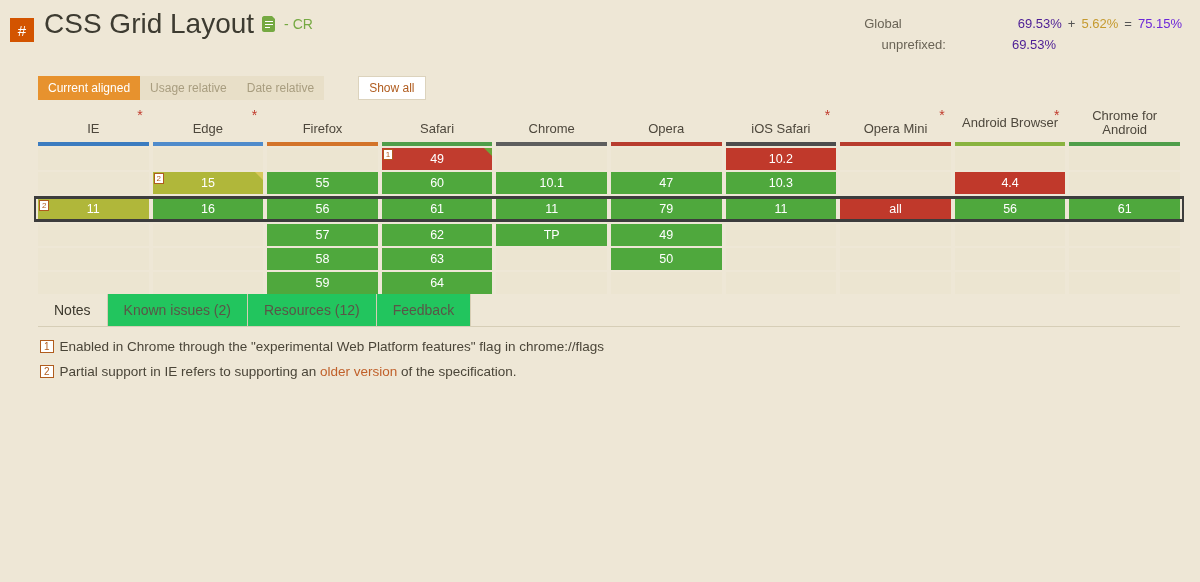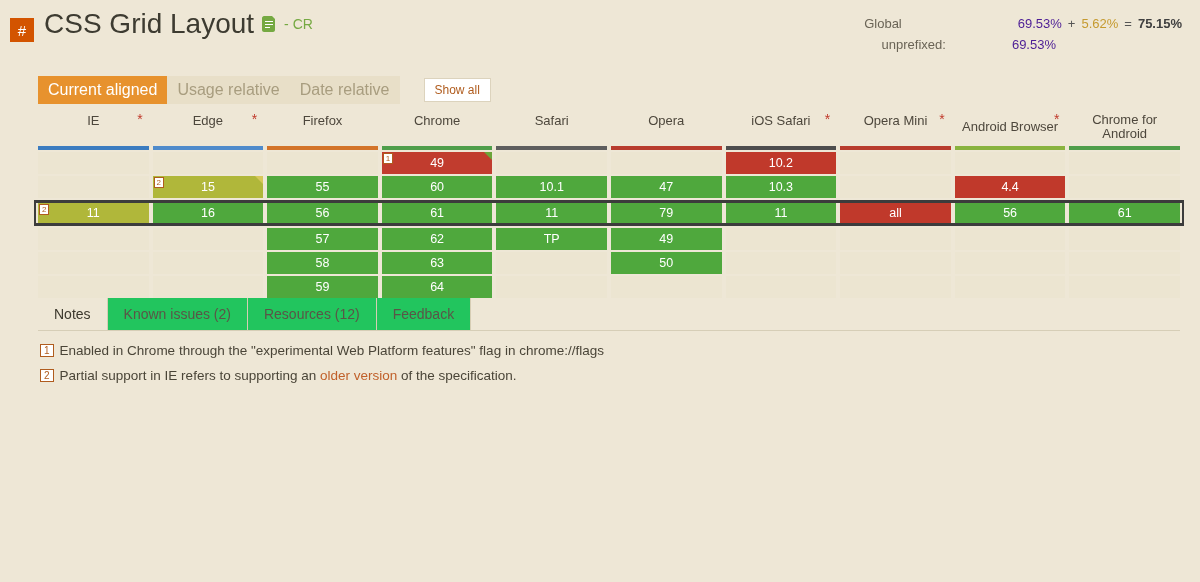--- a/index.html
+++ b/index.html
@@ -27,32 +27,32 @@
   .status-icon { display:inline-block; width:14px; height:16px; position:relative; }
   .status-icon svg { display:block; }
   .status-text { font-size: 14px; color: #75a942; font-weight: 400; }
   .desc { font-size: 15.5px; line-height: 1.5; color: #474138; max-width: 560px; }
   .stats { margin-left: auto; text-align: right; font-size: 13px; color: #6a6456; padding-top: 8px; padding-right: 8px; }
   .stats-row { display: flex; gap: 6px; justify-content: flex-end; margin-bottom: 6px; align-items: flex-end; }
   .stats-label { color: #6a6456; }
   .g { color: #4c1d95; }
   .amber { color: #c59a2f; }
   .op { color: #555; }
-  .tot { color: #404040; font-weight: bold; }
+  .tot { color: #6d28d9; }
 
   .controls { margin: 18px 0 4px 28px; display:flex; gap:4px; align-items:center; }
   .seg { display:inline-flex; }
-  .seg button { border:none; padding:5px 10px; font-size:16px; cursor:pointer; }
+  .seg button { border:none; padding:5px 10px; font-size:12px; cursor:pointer; }
   .seg .active { background:#e7922e; color:#fff; }
   .seg .inactive { background:#e8dfc8; color:#a89d7f; }
-  .show-all { margin-left:20px; background:#fff; border:1px solid #dcd3bd; color:#b05c1e; padding:4px 10px; font-size:12px; cursor:pointer; }
+  .show-all { margin-left:30px; background:#fff; border:1px solid #dcd3bd; color:#b05c1e; padding:4px 10px; font-size:12px; cursor:pointer; }
 
   .grid { margin: 6px 10px 0 28px; }
   .cols { display:grid; grid-template-columns: repeat(10, 1fr); gap:4px; }
-  .col-head { text-align:center; font-size:13px; color:#4d473c; padding:4px 2px 6px 2px; position:relative; line-height:1.1; height:36px; display:flex; justify-content:center; }
+  .col-head { text-align:center; font-size:13px; color:#4d473c; padding:4px 2px 6px 2px; position:relative; line-height:1.1; height:36px; display:flex; align-items:flex-end; justify-content:center; }
   .col-head.two { align-items:center; }
   .asterisk { position:absolute; top:2px; right:6px; color:#c0392b; font-size:14px; }
   .brand-bar { height:4px; }
   .b-ie { background:#3b7cc0; }
   .b-edge { background:#4f8bcb; }
   .b-ff { background:#d3742a; }
   .b-ch { background:#4f9e4a; }
   .b-sf { background:#5e5e5e; }
   .b-op { background:#b83c2e; }
   .b-ios { background:#4d4d4d; }
@@ -131,24 +131,24 @@
           <span class="asterisk">*</span>
         </div>
       <div class="col-head">
           <span>Edge</span>
           <span class="asterisk">*</span>
         </div>
       <div class="col-head">
           <span>Firefox</span>
         </div>
       <div class="col-head">
+          <span>Safari</span>
+        </div>
+      <div class="col-head">
           <span>Chrome</span>
-        </div>
-      <div class="col-head">
-          <span>Safari</span>
         </div>
       <div class="col-head">
           <span>Opera</span>
         </div>
       <div class="col-head">
           <span>iOS Safari</span>
           <span class="asterisk">*</span>
         </div>
       <div class="col-head">
           <span>Opera Mini</span>

